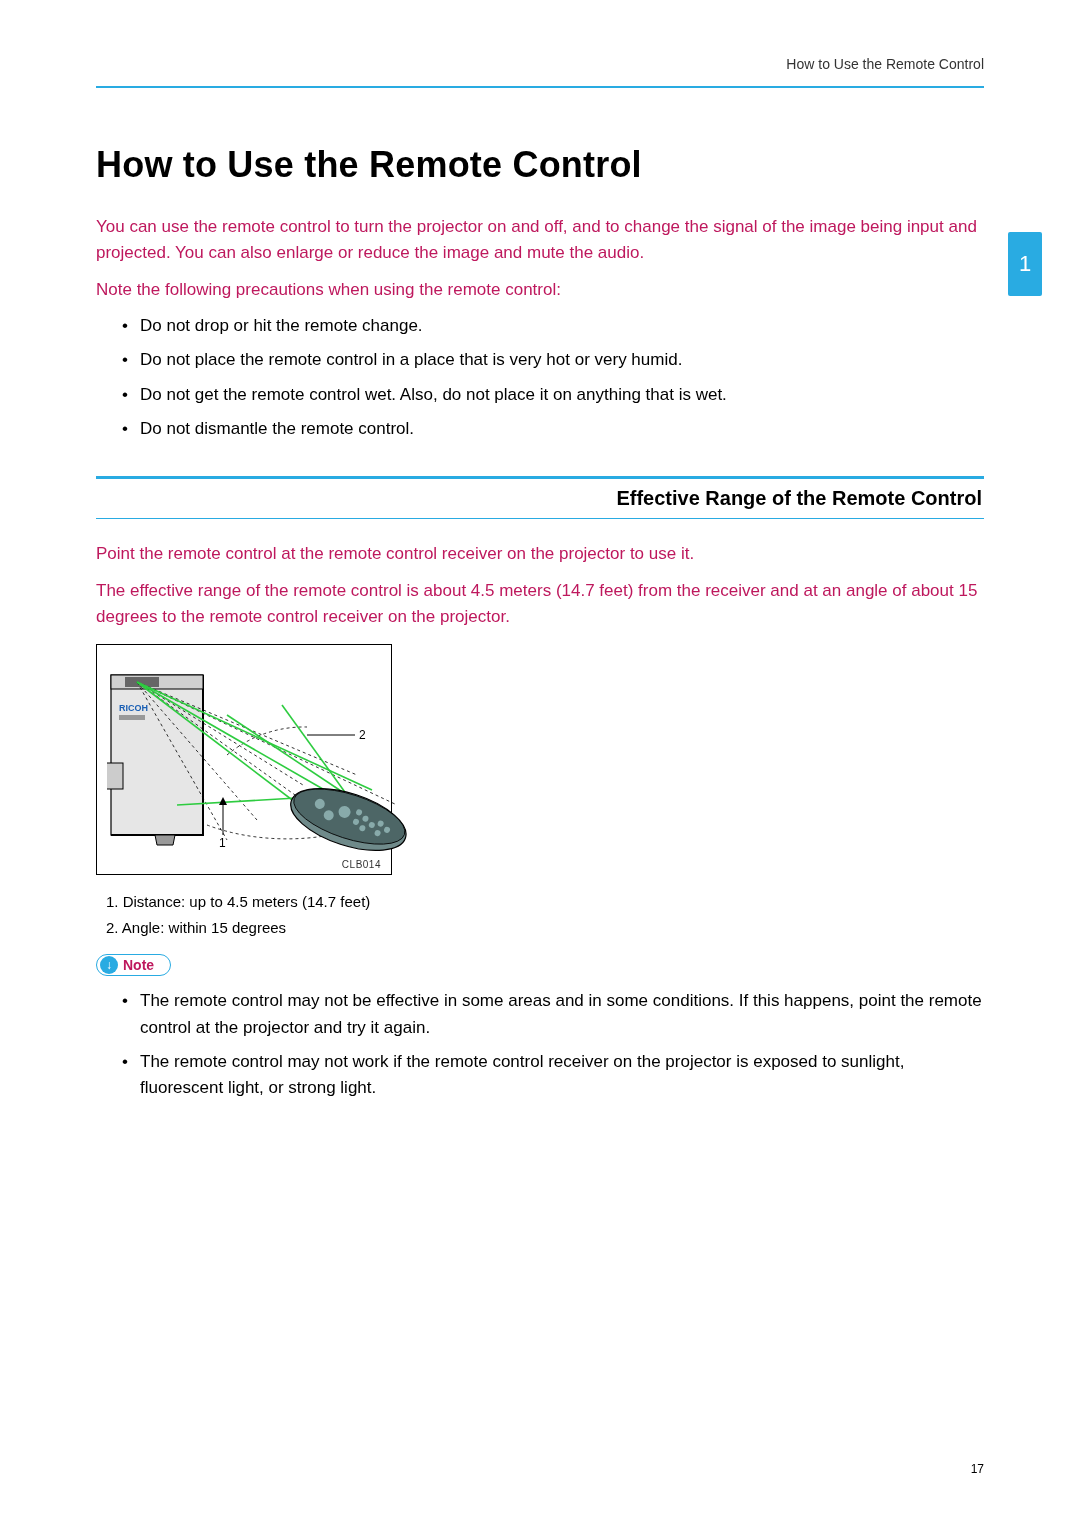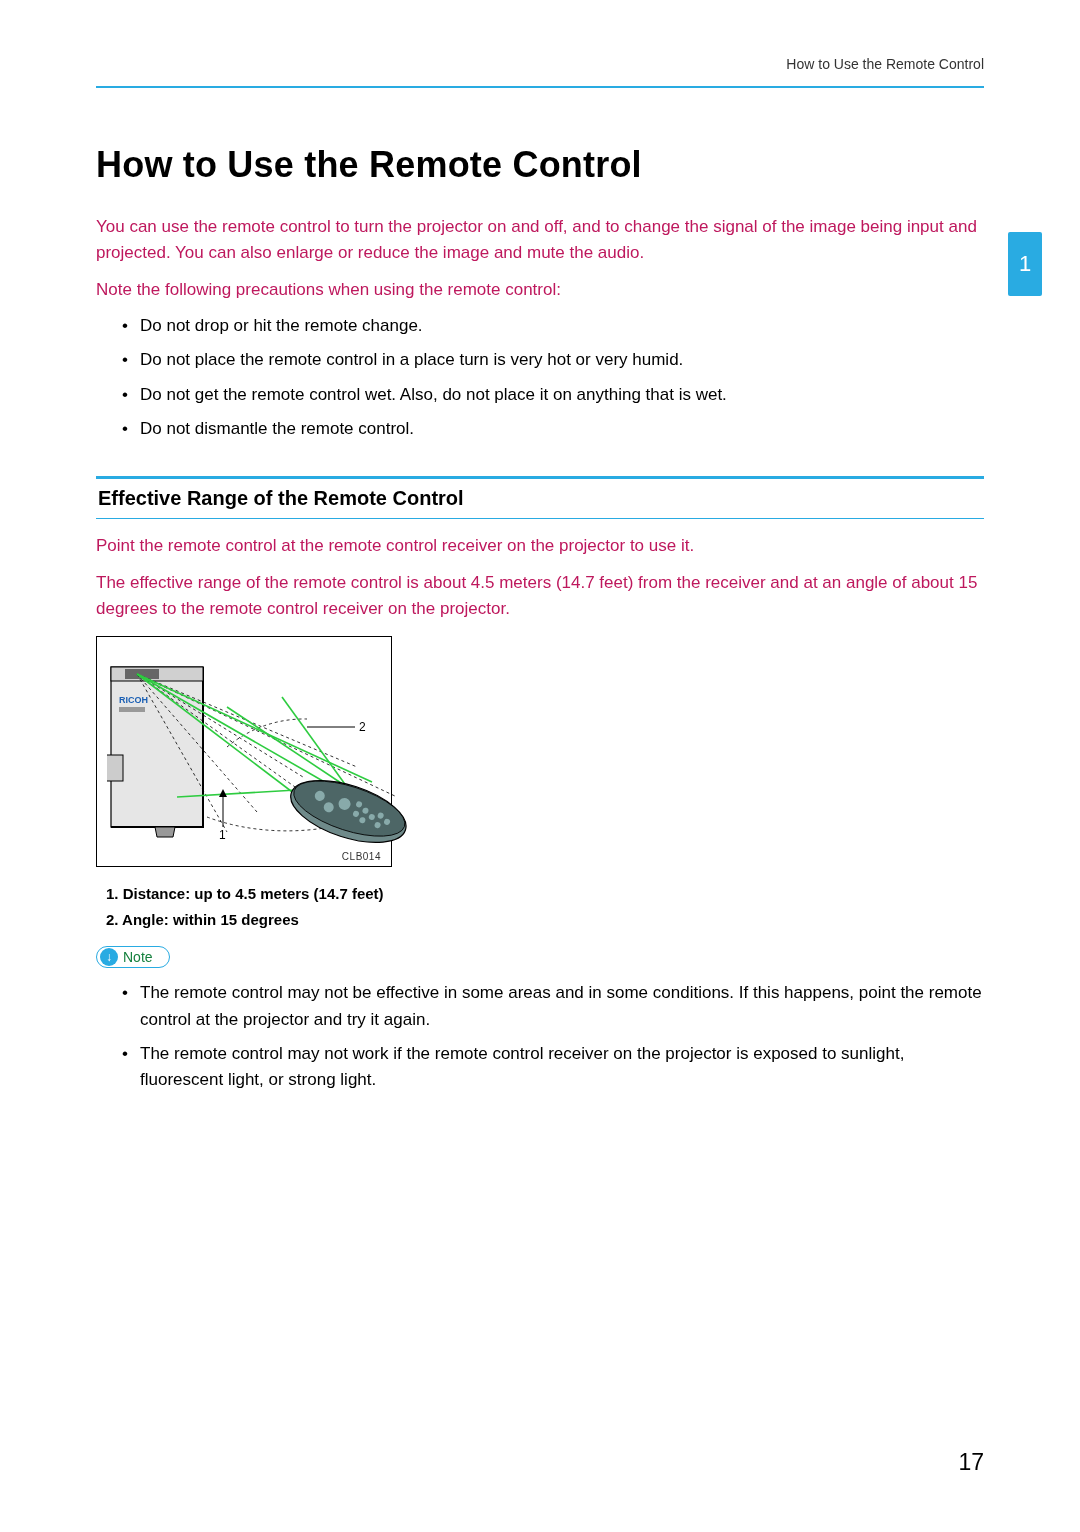--- a/index.html
+++ b/index.html
@@ -67,21 +67,22 @@
   }
   ul.bullets li::before {
     content: "•";
     position: absolute;
     left: -4px;
     top: 0;
     font-size: 17px;
   }
   .section-bar {
     margin-top: 34px;
-    margin-bottom: 14px;
+    margin-bottom: 22px;
+    text-align: right;
   }
   .section-bar .thick {
     height: 3px;
     background: #29abe2;
   }
   .section-bar h2 {
     font-size: 20px;
     font-weight: bold;
     padding: 8px 2px;
   }
@@ -100,21 +101,21 @@
   .figure-code {
     font-size: 10px;
     text-align: right;
     color: #333;
     margin-top: 4px;
     letter-spacing: 0.5px;
   }
   .figure-legend {
     margin-top: 14px;
     font-size: 15px;
-    font-weight: bold;
+    font-weight: normal;
     line-height: 1.7;
     padding-left: 10px;
   }
   .note-pill {
     display: inline-flex;
     align-items: center;
     border: 1.5px solid #29abe2;
     border-radius: 14px;
     padding: 1px 16px 1px 3px;
     margin-top: 14px;
@@ -127,48 +128,48 @@
     color: #fff;
     display: flex;
     align-items: center;
     justify-content: center;
     font-size: 12px;
     font-weight: bold;
     margin-right: 5px;
   }
   .note-pill .lbl {
     font-size: 14px;
-    font-weight: normal;
-    color: #15803d;
+    font-weight: bold;
+    color: #be185d;
   }
   .page-number {
     position: absolute;
     bottom: 56px;
     right: 96px;
-    font-size: 23px;
+    font-size: 12px;
   }
 </style>
 </head>
 <body>
 
 <div class="page">
 
   <div class="running-head">How to Use the Remote Control</div>
   <div class="header-rule"></div>
 
   <div class="chapter-tab">1</div>
 
   <h1 class="title">How to Use the Remote Control</h1>
 
   <p class="body">You can use the remote control to turn the projector on and off, and to change the signal of the image being input and projected. You can also enlarge or reduce the image and mute the audio.</p>
   <p class="body">Note the following precautions when using the remote control:</p>
 
   <ul class="bullets">
     <li>Do not drop or hit the remote change.</li>
-    <li>Do not place the remote control in a place turn is very hot or very humid.</li>
+    <li>Do not place the remote control in a place that is very hot or very humid.</li>
     <li>Do not get the remote control wet. Also, do not place it on anything that is wet.</li>
     <li>Do not dismantle the remote control.</li>
   </ul>
 
   <div class="section-bar">
     <div class="thick"></div>
     <h2>Effective Range of the Remote Control</h2>
     <div class="thin"></div>
   </div>
 

